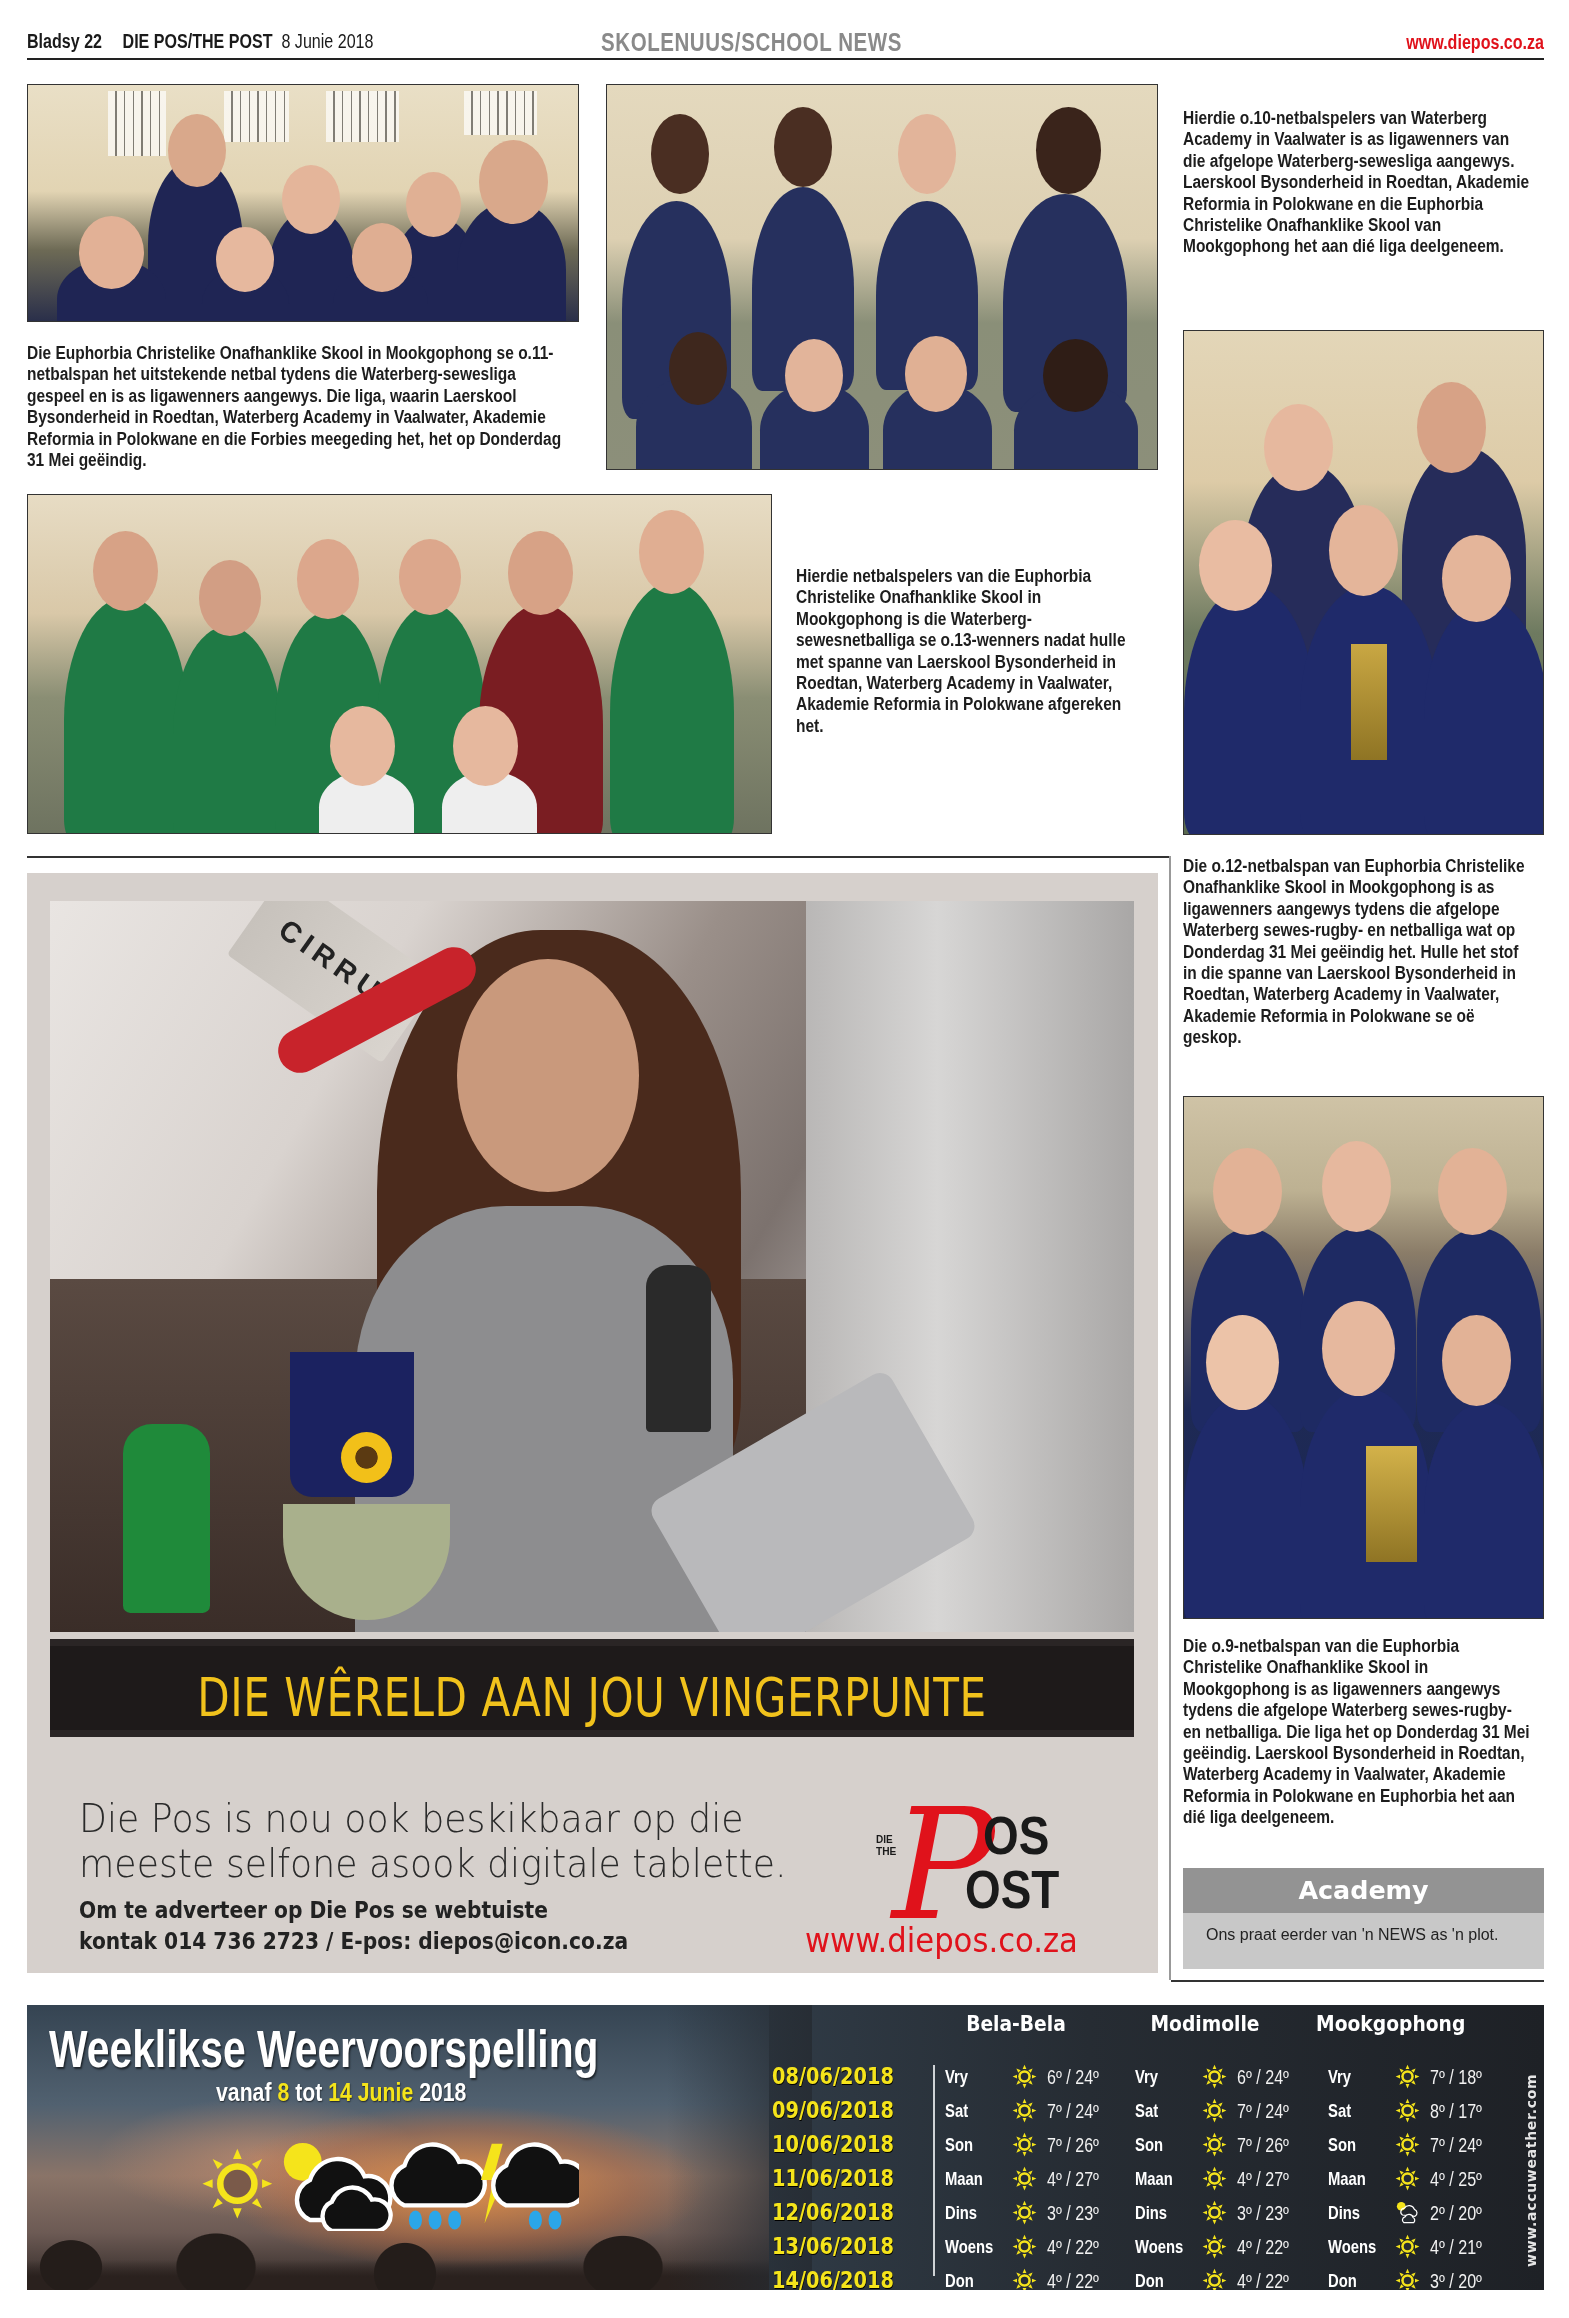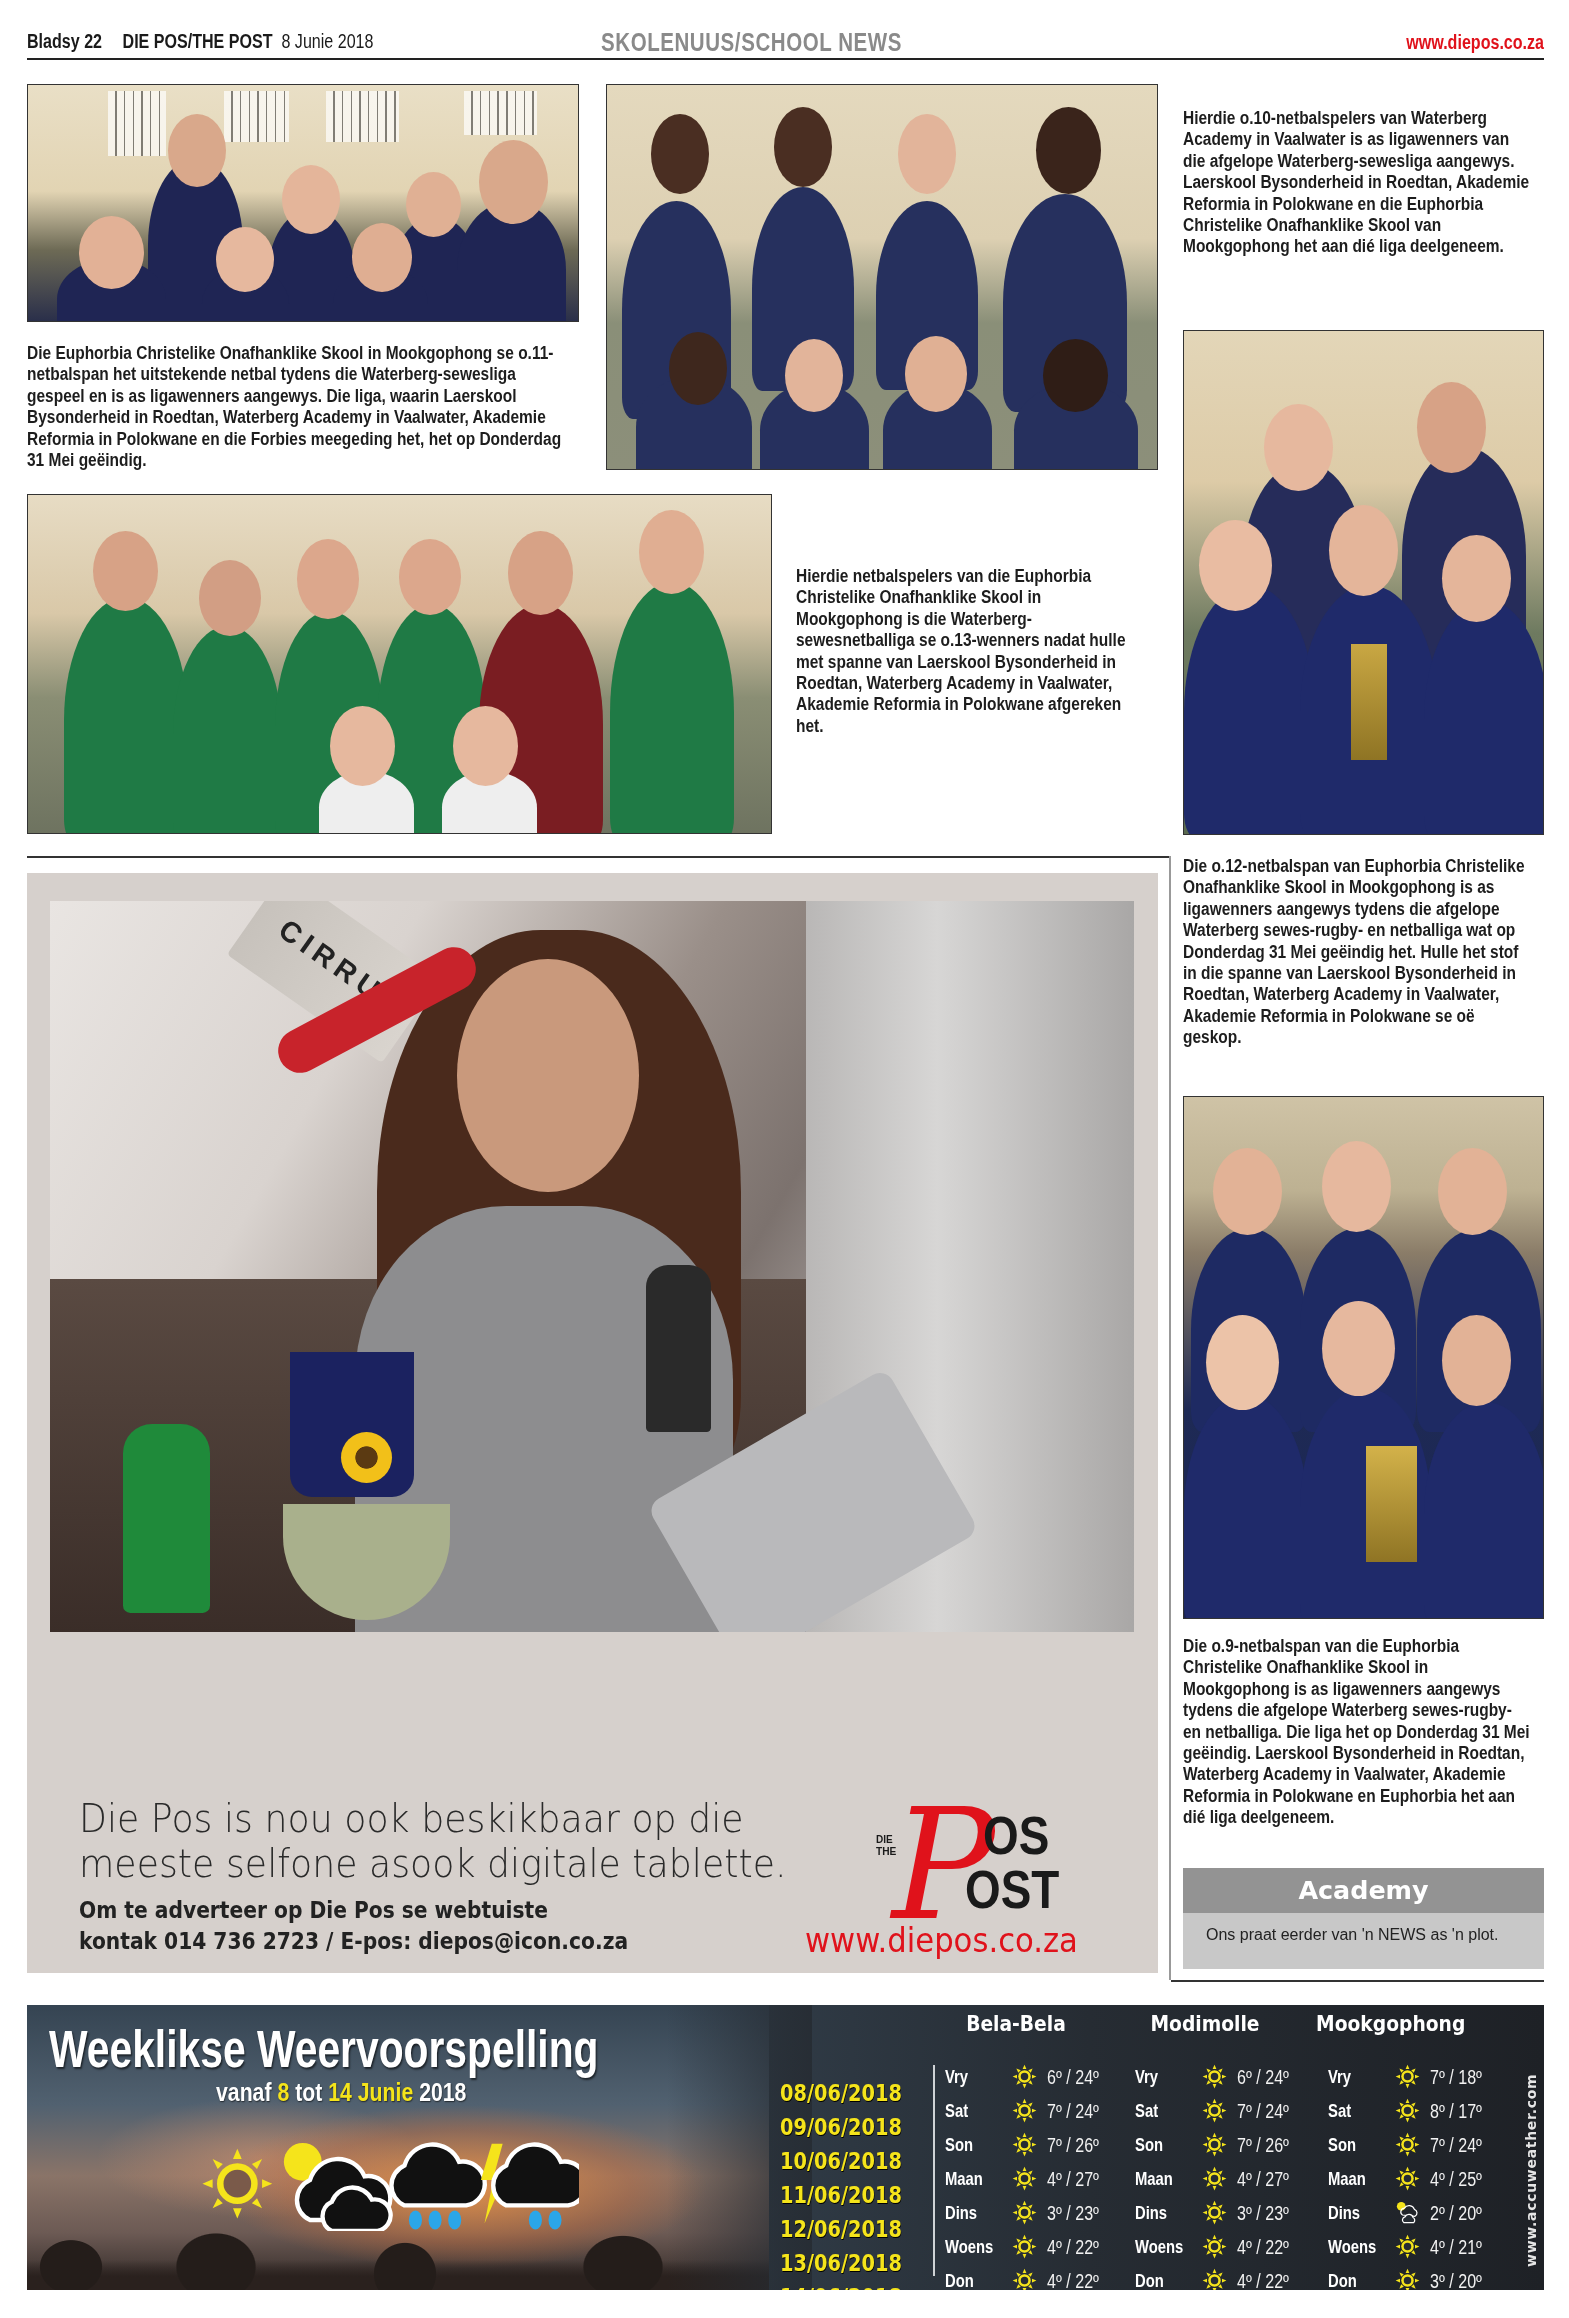--- a/index.html
+++ b/index.html
@@ -53,21 +53,21 @@
                 radial-gradient(ellipse 65px 55px at 189px 44px, #241d1a 60%, transparent 62%),
                 radial-gradient(ellipse 51px 51px at 378px 51px, #241d1a 60%, transparent 62%),
                 radial-gradient(ellipse 65px 51px at 596px 44px, #241d1a 60%, transparent 62%),
                 linear-gradient(180deg, transparent 0%, transparent 55%, #2a211e 80%); }
   .wx-fade { left: 640px; top: 0; width: 145px; height: 285px; background: linear-gradient(90deg, rgba(38,44,51,0) 0%, rgba(38,44,51,0.9) 100%); }
   .wx-title { left: 22px; top: 14.5px; font-size: 51px; font-weight: bold; color: #fff; white-space: nowrap; transform: scaleX(0.8); transform-origin: left top; text-shadow: 1.5px 1.5px 2.2px rgba(0,0,0,0.6); }
   .wx-sub { left: 189px; top: 73px; font-size: 25px; font-weight: bold; color: #fff; white-space: nowrap; transform: scaleX(0.85); transform-origin: left top; text-shadow: 0.7px 0.7px 1.5px rgba(0,0,0,0.6); }
   .wx-sub .y { color: #f5e41b; }
   .wx-icons { left: 174px; top: 124px; width: 378px; height: 102px; }
 
-  .wx-dates { left: 745px; top: 72px; width: 153px; margin-left: 8px; }
+  .wx-dates { left: 745px; top: 55px; width: 153px; }
   .wx-date { height: 34px; font-size: 22.5px; font-weight: bold; color: #f5e41b; line-height: 33px; font-family: "DejaVu Sans", sans-serif; transform: scaleX(0.86); transform-origin: left center; text-shadow: 0.7px 0.7px 0.7px #000; white-space: nowrap; }
   .wx-vline { left: 906px; top: 60px; width: 2.2px; height: 211px; background: #cfd3d6; }
   .wx-city { top: 5.8px; width: 174px; text-align: center; font-size: 22px; font-weight: bold; color: #fff; font-family: "DejaVu Sans", sans-serif; transform: scaleX(0.85); }
   .wx-col { top: 55px; width: 189px; }
   .wx-row { height: 34px; position: relative; text-decoration: underline; }
   .wx-day { position: absolute; left: 0; top: 5.8px; font-size: 19px; font-weight: bold; color: #fff; transform: scaleX(0.78); transform-origin: left top; white-space: nowrap; }
   .wx-ico { position: absolute; left: 67px; top: 4.4px; width: 25px; height: 25px; }
   .wx-temp { position: absolute; left: 102px; top: 5.8px; font-size: 19.6px; color: #f2f2f2; white-space: nowrap; transform: scaleX(0.82); transform-origin: left top; }
   .wx-credit { left: 1496px; top: 262px; font-size: 14px; font-weight: bold; color: #e6e6e6; transform: rotate(-90deg); transform-origin: left top; white-space: nowrap; font-family: "DejaVu Sans", sans-serif; letter-spacing: 0.7px; }
 
@@ -178,20 +178,23 @@
     <div class="abs" style="left:189px;top:14.5px;width:189px;height:102px;transform:rotate(35deg);background:linear-gradient(90deg,#c7c2bc,#d9d4ce);border-radius:4.4px;">
       <span class="abs" style="left:29px;top:30.5px;font-size:29px;font-weight:bold;letter-spacing:5.8px;color:#222;">CIRRUS</span>
     </div>
     <div class="abs" style="left:218px;top:87px;width:218px;height:44px;transform:rotate(-28deg);background:#c8232b;border-radius:22px;"></div>
     <div class="abs" style="left:240px;top:451px;width:124px;height:145px;border-radius:0 0 22px 22px;background:#1b2260;"></div>
     <div class="abs" style="left:233px;top:603px;width:167px;height:116px;border-radius:0 0 84px 84px;background:#a9b08c;"></div>
     <div class="abs" style="left:291px;top:531px;width:51px;height:51px;border-radius:50%;background:radial-gradient(circle,#5b3a12 30%,#f2c019 32%);"></div>
     <div class="abs" style="left:625px;top:523px;width:276px;height:189px;transform:rotate(-30deg);background:#b9b9bb;border-radius:14.5px;"></div>
     <div class="abs" style="left:73px;top:523px;width:87px;height:189px;background:#1f8a3a;border-radius:29px 29px 7.3px 7.3px;"></div>
     <div class="abs" style="left:596px;top:364px;width:65px;height:167px;background:#2a2a2a;border-radius:22px 22px 4.4px 4.4px;"></div>
+  </div>
+  <div class="abs ad-banner">
+    <div class="abs ad-banner-text">DIE WÊRELD AAN JOU VINGERPUNTE</div>
   </div>
   <div class="abs ad-line1">
     <div>Die Pos is nou ook beskikbaar op die</div>
     <div>meeste selfone asook digitale tablette.</div>
   </div>
   <div class="abs ad-contact">
     <div>Om te adverteer op Die Pos se webtuiste</div>
     <div>kontak 014 736 2723 / E-pos: diepos@icon.co.za</div>
   </div>
   <div class="abs ad-logo">

